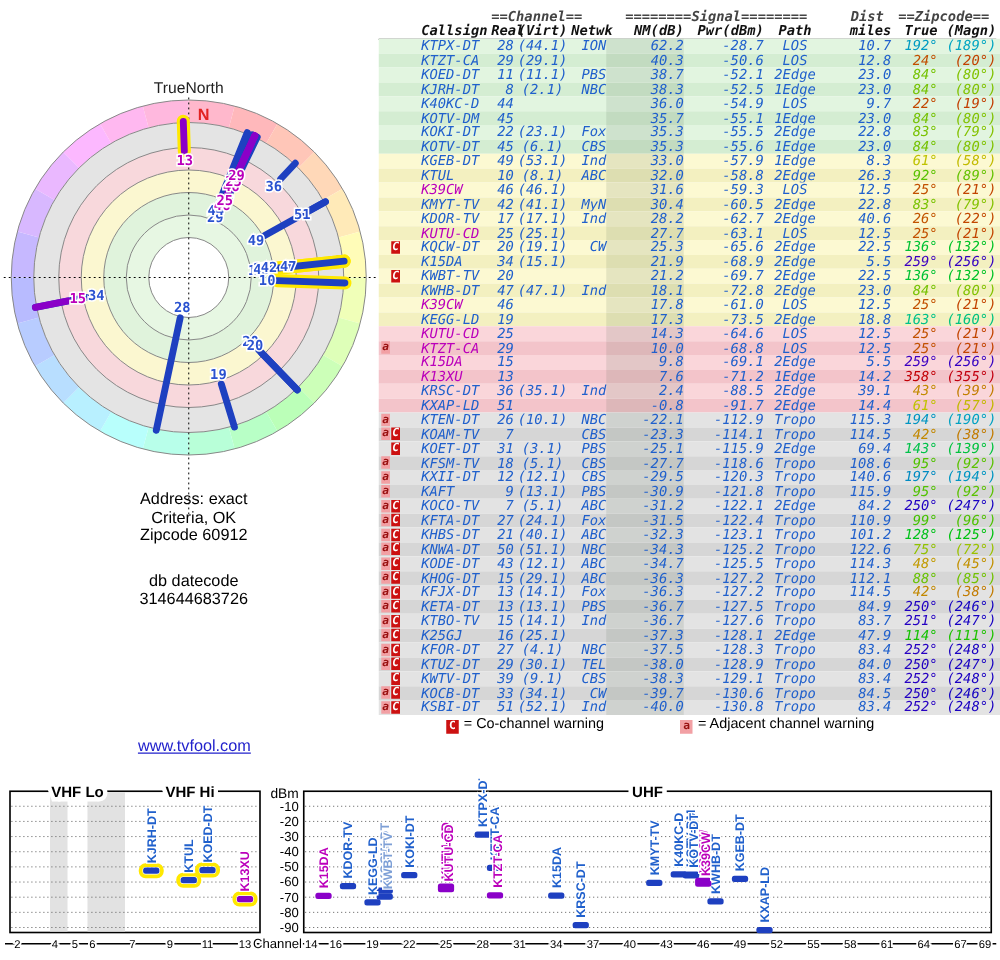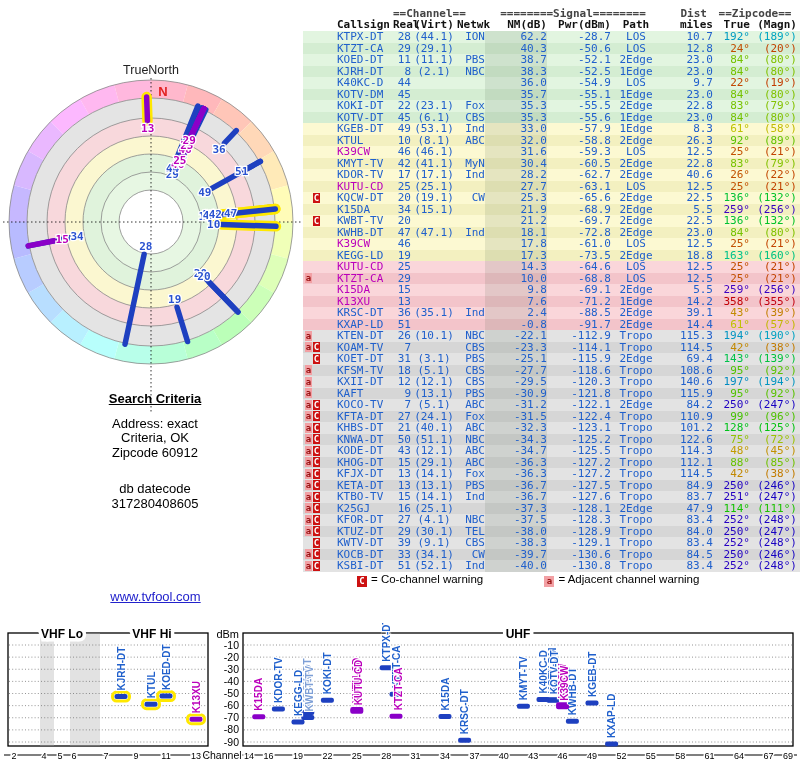--- a/index.html
+++ b/index.html
@@ -11,21 +11,21 @@
   #radar{position:absolute;left:0;top:50px;}
   .criteria{position:absolute;left:70px;top:392px;width:170px;text-align:center;
         font-size:13px;color:#000;line-height:14.5px;}
   .criteria .head{font-weight:bold;text-decoration:underline;margin-bottom:10px;}
   .criteria .gap{height:22px;}
   .site-link{position:absolute;left:78px;top:589px;width:155px;text-align:center;
         font-size:13px;}
   .site-link a{color:#2222cc;text-decoration:underline;}
   
   .tbl{position:absolute;left:0;top:0;width:800px;font-family:"DejaVu Sans Mono",monospace;
-        font-size:11px;line-height:11.5px;white-space:pre;}
+        font-size:11px;line-height:11.5px;white-space:pre;font-style:italic;}
   .ghdr{position:absolute;top:8px;height:11px;font-weight:bold;color:#444;text-align:center;}
   .chdr-row{position:absolute;left:337px;top:19px;width:460px;border-bottom:1px solid #333;
         height:12px;font-weight:bold;color:#111;}
   .rows{position:absolute;left:303px;top:31px;width:497px;}
   .trow{position:relative;height:11.5px;}
   .trow span{display:inline-block;vertical-align:top;}
   .c-call{width:56px;padding-left:34px;text-align:left;}
   .c-real{width:18px;text-align:right;}
   .c-virt{width:46px;text-align:center;}
   .c-net{width:28px;text-align:right;}
@@ -148,27 +148,26 @@
       <text x="174.71865454563203" y="253.08022332750124" text-anchor="middle" font-size="11" font-weight="bold" fill="#2a52d0" stroke="#fff" stroke-width="2.5" paint-order="stroke" font-family="&quot;DejaVu Sans Mono&quot;,monospace">19</text>
       <text x="186.86972496524186" y="98.57712657526433" text-anchor="middle" font-size="11" font-weight="bold" fill="#bb00bb" stroke="#fff" stroke-width="2.5" paint-order="stroke" font-family="&quot;DejaVu Sans Mono&quot;,monospace">25</text>
       <text x="189.14129812209814" y="93.70572221994234" text-anchor="middle" font-size="11" font-weight="bold" fill="#bb00bb" stroke="#fff" stroke-width="2.5" paint-order="stroke" font-family="&quot;DejaVu Sans Mono&quot;,monospace">29</text>
       <text x="62.16273989798643" y="192.76821408157736" text-anchor="middle" font-size="11" font-weight="bold" fill="#bb00bb" stroke="#fff" stroke-width="2.5" paint-order="stroke" font-family="&quot;DejaVu Sans Mono&quot;,monospace">15</text>
       <text x="147.7456219324918" y="82.30680538046931" text-anchor="middle" font-size="11" font-weight="bold" fill="#bb00bb" stroke="#fff" stroke-width="2.5" paint-order="stroke" font-family="&quot;DejaVu Sans Mono&quot;,monospace">13</text>
       <text x="219.02933641623423" y="102.54746826348773" text-anchor="middle" font-size="11" font-weight="bold" fill="#2a52d0" stroke="#fff" stroke-width="2.5" paint-order="stroke" font-family="&quot;DejaVu Sans Mono&quot;,monospace">36</text>
       <text x="241.7417946157123" y="125.20100189944253" text-anchor="middle" font-size="11" font-weight="bold" fill="#2a52d0" stroke="#fff" stroke-width="2.5" paint-order="stroke" font-family="&quot;DejaVu Sans Mono&quot;,monospace">51</text>
     </svg>
 
   <div class="criteria">
-    <div class="head">Search Criteria</div>
     <div>Address: exact</div>
     <div>Criteria, OK</div>
     <div>Zipcode 60912</div>
     <div class="gap"></div>
     <div>db datecode</div>
-    <div>317280408605</div>
+    <div>314644683726</div>
   </div>
 
   <div class="site-link">
     <a href="#">www.tvfool.com</a>
   </div>
 
   <div class="tbl">
     <div class="ghdr" style="left:393px;width:64px;">==Channel==</div>
     <div class="ghdr" style="left:485px;width:176px;">========Signal========</div>
     <div class="ghdr" style="left:661px;width:46px;text-align:right;">Dist</div>

